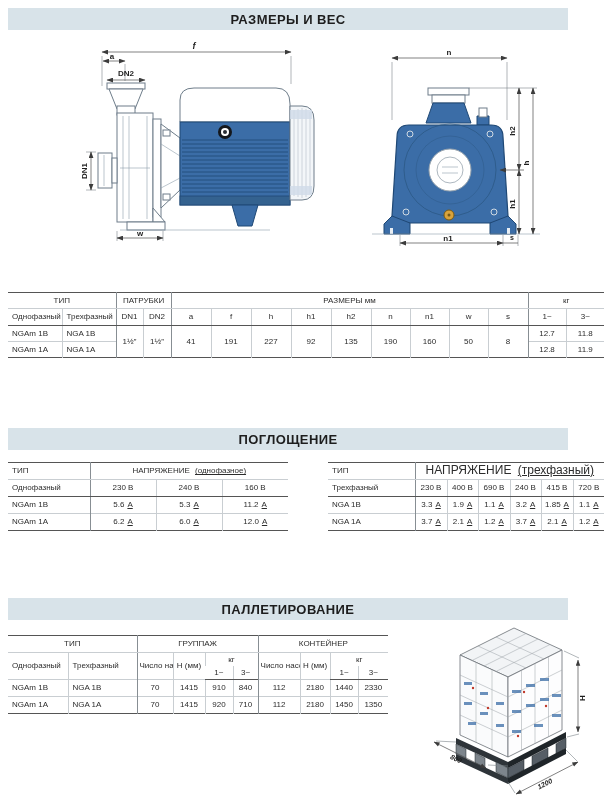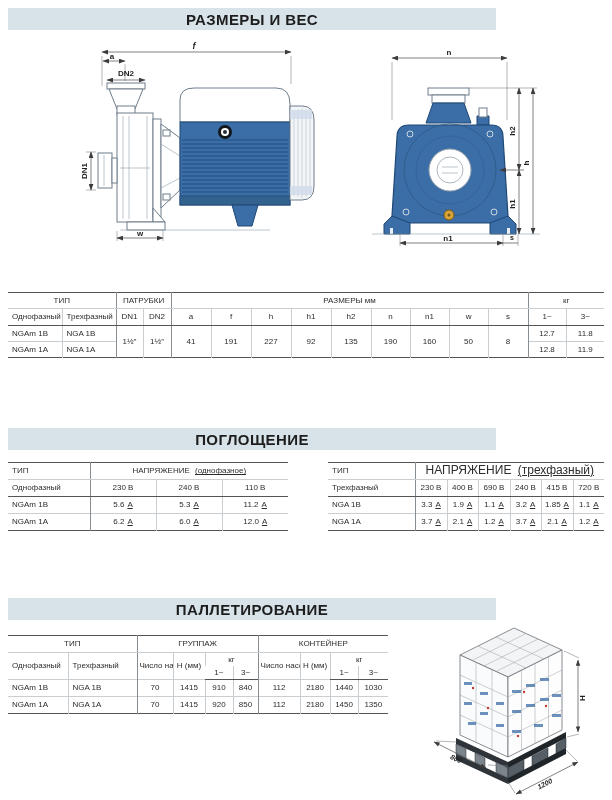--- a/index.html
+++ b/index.html
@@ -1,20 +1,20 @@
 <!DOCTYPE html>
 <html><head>
 <meta charset="utf-8">
 <style>
   html,body{margin:0;padding:0;background:#fff;}
   .page{position:relative;width:612px;height:800px;background:#fff;overflow:hidden;
         font-family:"Liberation Sans",sans-serif;color:#2c2c2c;}
-  .bar{position:absolute;left:8px;width:488px;height:22px;background:#d8e3e9;
+  .bar{position:absolute;left:8px;width:560px;height:22px;background:#d8e3e9;
        display:flex;align-items:center;justify-content:center;
-       font-weight:bold;font-size:15px;color:#1d1d1d;letter-spacing:.4px;}
+       font-weight:bold;font-size:13px;color:#1d1d1d;letter-spacing:.4px;}
   table.spec{position:absolute;border-collapse:collapse;table-layout:fixed;
              font-size:8px;line-height:1.15;color:#2c2c2c;
              border-top:1.5px solid #555;border-bottom:1.5px solid #555;}
   .spec th,.spec td{padding:0 2px;text-align:center;vertical-align:middle;
              font-weight:400;overflow:hidden;white-space:nowrap;border-left:1px solid #c9ced2;}
   .spec th:first-child,.spec td:first-child{border-left:none;}
   .spec .gl{border-left:1px solid #878e93;}
   .spec .b{font-weight:normal;}
   .spec .la{text-align:left;padding-left:4px;}
   .spec tr.hl th{border-bottom:1px solid #c9ced2;}
@@ -294,21 +294,21 @@
       <th class="la b">ТИП</th>
       <th colspan="3" class="gl">
         <span class="b">НАПРЯЖЕНИЕ</span>
         <span class="u">(однофазное)</span>
       </th>
     </tr>
     <tr class="hd" style="height:17px">
       <th class="la">Однофазный</th>
       <th class="gl">230 В</th>
       <th>240 В</th>
-      <th>110 В</th>
+      <th>160 В</th>
     </tr>
     <tr class="rw" style="height:17px">
       <td class="la">NGAm 1B</td>
       <td class="gl"><span class="b">5.6</span><span class="u">A</span></td>
       <td><span class="b">5.3</span><span class="u">A</span></td>
       <td><span class="b">11.2</span><span class="u">A</span></td>
     </tr>
     <tr class="rw" style="height:17px">
       <td class="la">NGAm 1A</td>
       <td class="gl"><span class="b">6.2</span><span class="u">A</span></td>
@@ -408,29 +408,29 @@
     <tr class="rw" style="height:17px">
       <td class="la" style="font-size:8px">NGAm 1B</td>
       <td class="la" style="font-size:8px">NGA 1B</td>
       <td class="b gl">70</td>
       <td>1415</td>
       <td>910</td>
       <td>840</td>
       <td class="b gl">112</td>
       <td>2180</td>
       <td>1440</td>
-      <td>1030</td>
+      <td>2330</td>
     </tr>
     <tr class="rw" style="height:17px">
       <td class="la" style="font-size:8px">NGAm 1A</td>
       <td class="la" style="font-size:8px">NGA 1A</td>
       <td class="b gl">70</td>
       <td>1415</td>
       <td>920</td>
-      <td>850</td>
+      <td>710</td>
       <td class="b gl">112</td>
       <td>2180</td>
       <td>1450</td>
       <td>1350</td>
     </tr>
   </tbody>
     </table>
 
   <svg style="left:428px;top:618px;" width="180" height="180" viewBox="0 0 180 180">
     <defs>

